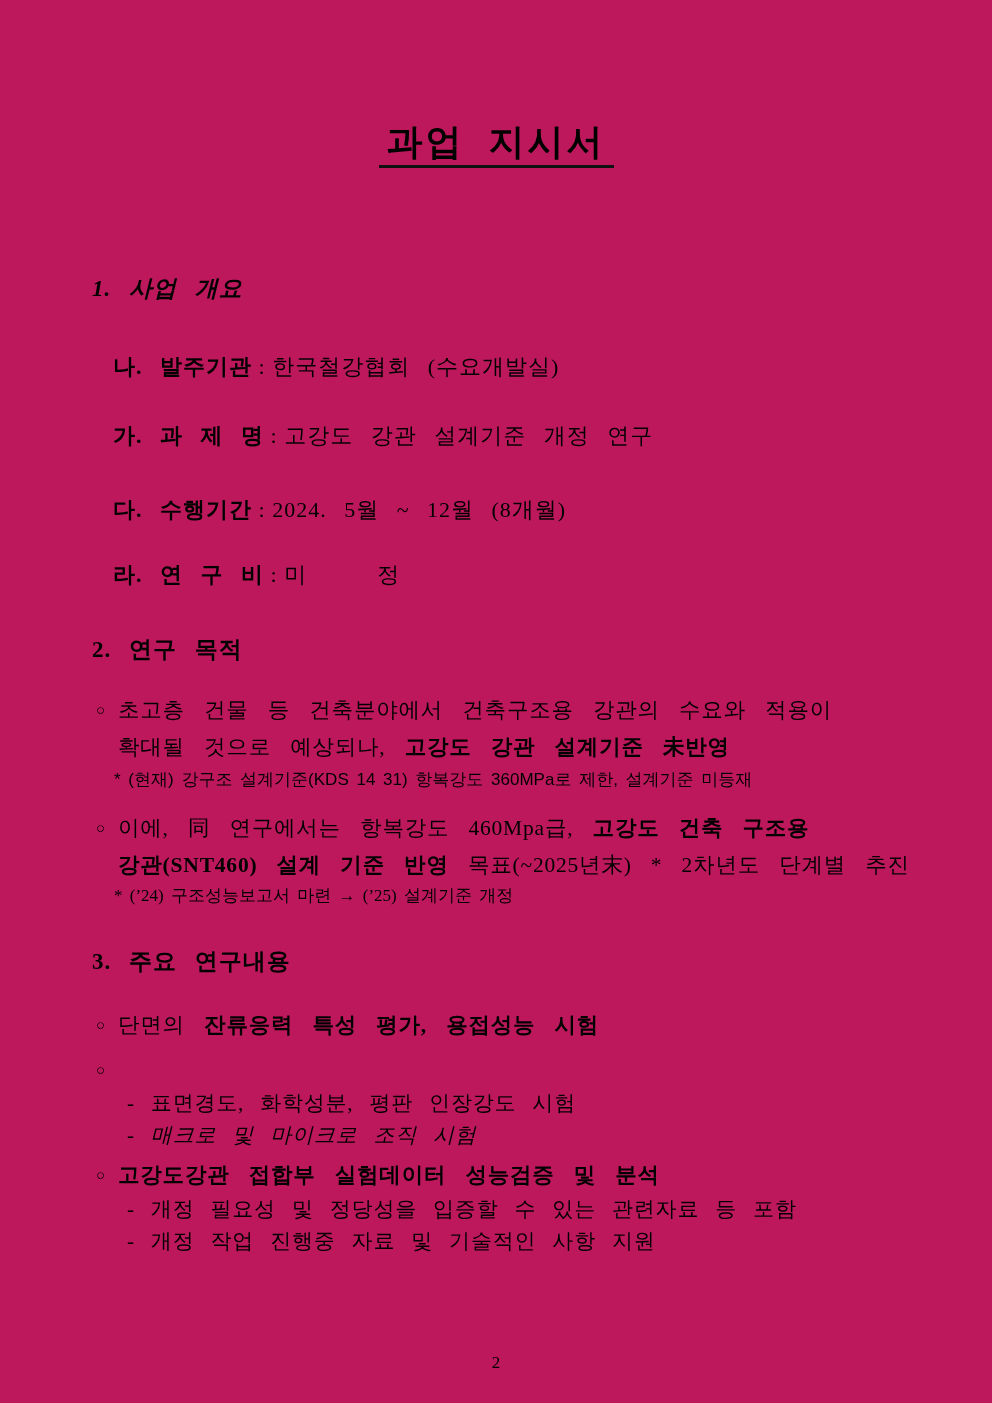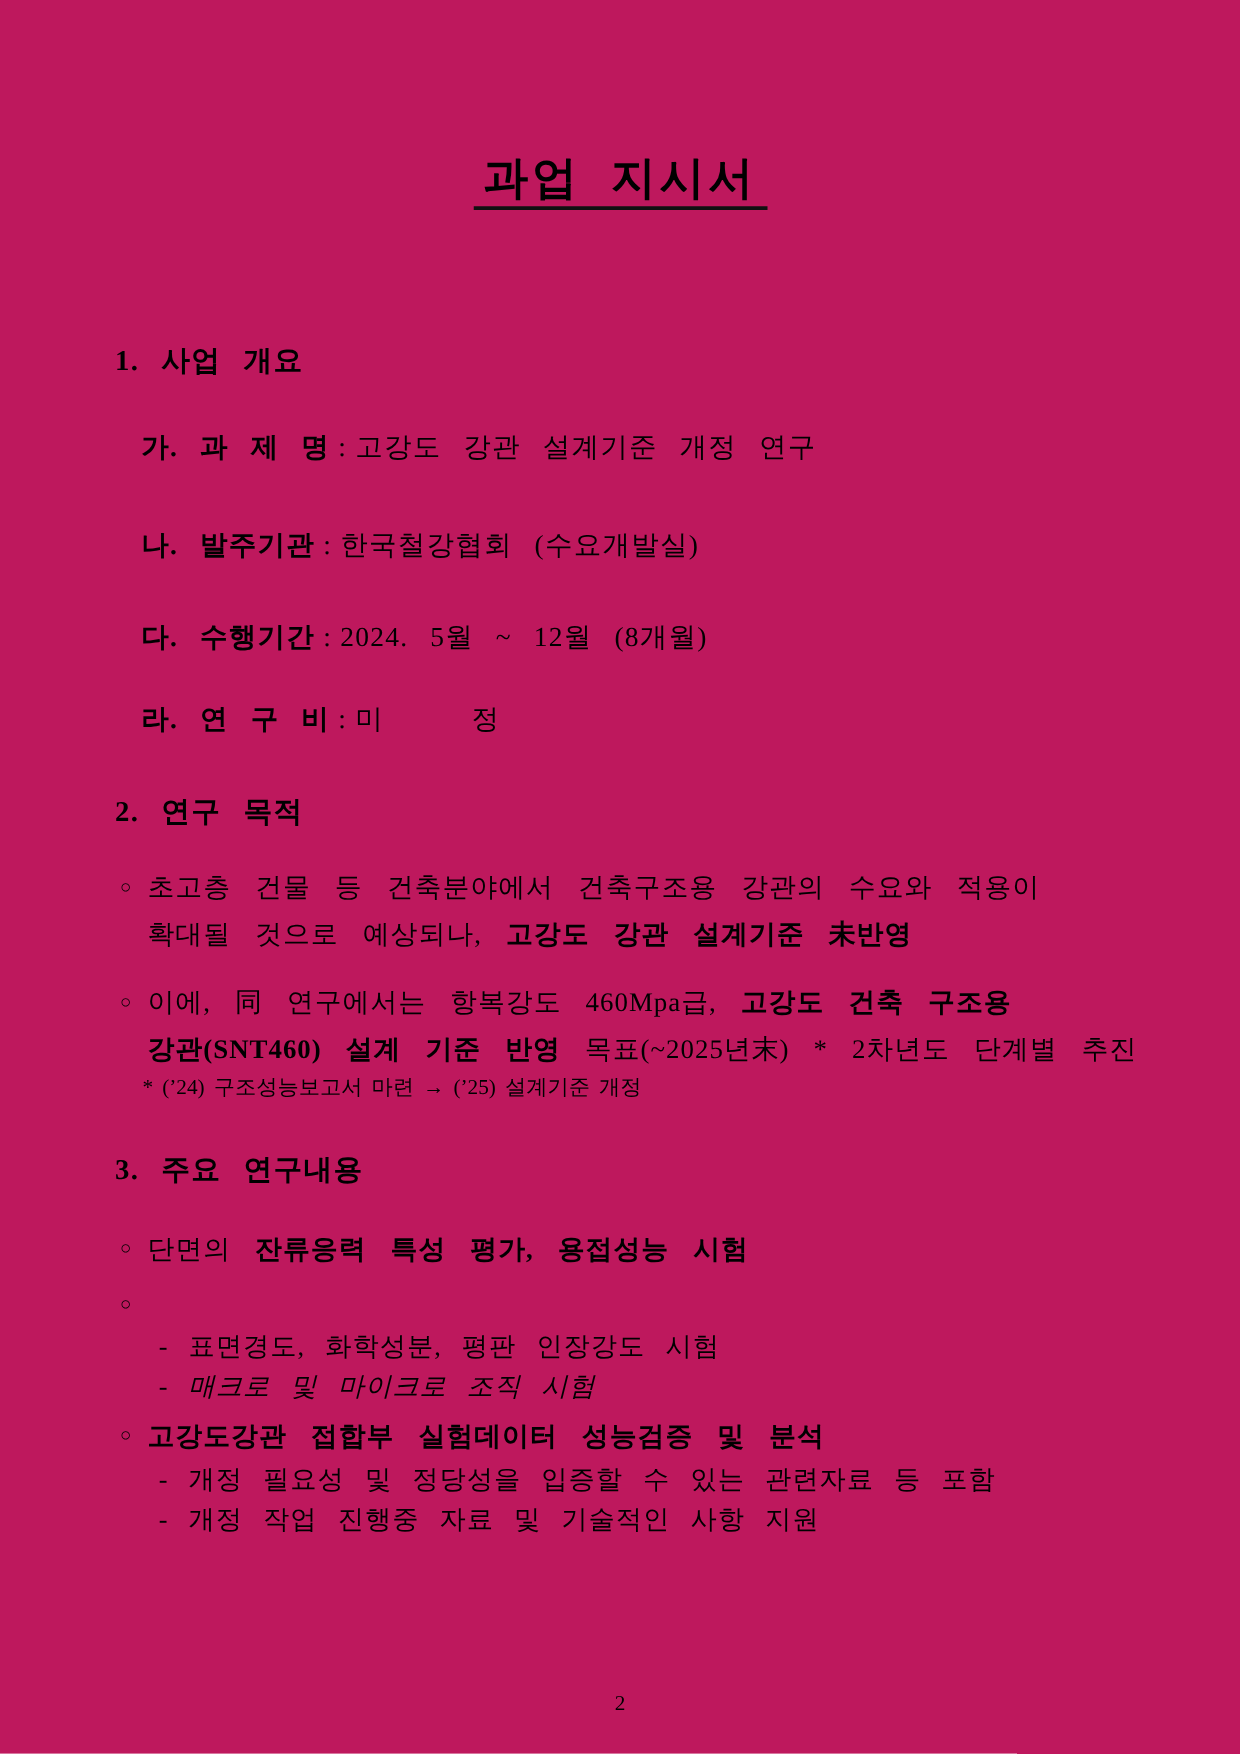--- a/index.html
+++ b/index.html
@@ -96,21 +96,21 @@
   .page-num {
     position: absolute;
     left: 0;
     right: 0;
     bottom: 30px;
     text-align: center;
     font-size: 17px;
     line-height: 20px;
   }
   
-  .mt-s1h  { margin-top: 105px; }
+  .mt-s1h  { margin-top: 105px; font-style: italic; }
   .mt-it1  { margin-top: 39px; }
   .mt-it2  { margin-top: 48px; }
   .mt-it3  { margin-top: 44px; }
   .mt-it4  { margin-top: 35px; }
   .mt-s2h  { margin-top: 44px; }
   .mt-s2b1 { margin-top: 27px; }
   .mt-n1   { margin-top: 2px; }
   .mt-s2b2 { margin-top: 18px; }
   .mt-n2   { margin-top: 0px; font-family: Liberation Serif, serif; }
   .mt-s3h  { margin-top: 38px; }
@@ -126,35 +126,36 @@
 <body>
 
 <div class="page">
 
   <div class="title-wrap">
     <span class="doc-title">과업 지시서</span>
   </div>
 
   <h2 class="sec-heading mt-s1h">1. 사업 개요</h2>
 
+  <p class="kv-item mt-it2"><span class="kv-label">나. 발주기관</span><span class="kv-sep"> : </span><span class="kv-value">한국철강협회 (수요개발실)</span></p>
+
   <p class="kv-item mt-it1"><span class="kv-label">가. 과 제 명</span><span class="kv-sep"> : </span><span class="kv-value">고강도 강관 설계기준 개정 연구</span></p>
-
-  <p class="kv-item mt-it2"><span class="kv-label">나. 발주기관</span><span class="kv-sep"> : </span><span class="kv-value">한국철강협회 (수요개발실)</span></p>
 
   <p class="kv-item mt-it3"><span class="kv-label">다. 수행기간</span><span class="kv-sep"> : </span><span class="kv-value">2024. 5월 ~ 12월 (8개월)</span></p>
 
   <p class="kv-item mt-it4"><span class="kv-label">라. 연 구 비</span><span class="kv-sep"> : </span><span class="kv-value">미    정</span></p>
 
   <h2 class="sec-heading mt-s2h">2. 연구 목적</h2>
 
   <div class="bullet mt-s2b1">
     <span class="bullet-mark">○</span>
     <p class="bullet-text"><span>초고층 건물 등 건축분야에서 건축구조용 강관의 수요와 적용이
 확대될 것으로 예상되나, </span><span class="b">고강도 강관 설계기준 未반영</span></p>
   </div>
+  <p class="note mt-n1">* (현재) 강구조 설계기준(KDS 14 31) 항복강도 360MPa로 제한, 설계기준 미등재</p>
 
   <div class="bullet mt-s2b2">
     <span class="bullet-mark">○</span>
     <p class="bullet-text"><span>이에, 同 연구에서는 항복강도 460Mpa급, </span><span class="b">고강도 건축 구조용
 강관(SNT460) 설계 기준 반영</span><span> 목표(~2025년末) * 2차년도 단계별 추진</span></p>
   </div>
   <p class="note mt-n2">* (’24) 구조성능보고서 마련 → (’25) 설계기준 개정</p>
 
   <div class="s3">
     <h2 class="sec-heading mt-s3h">3. 주요 연구내용</h2>

